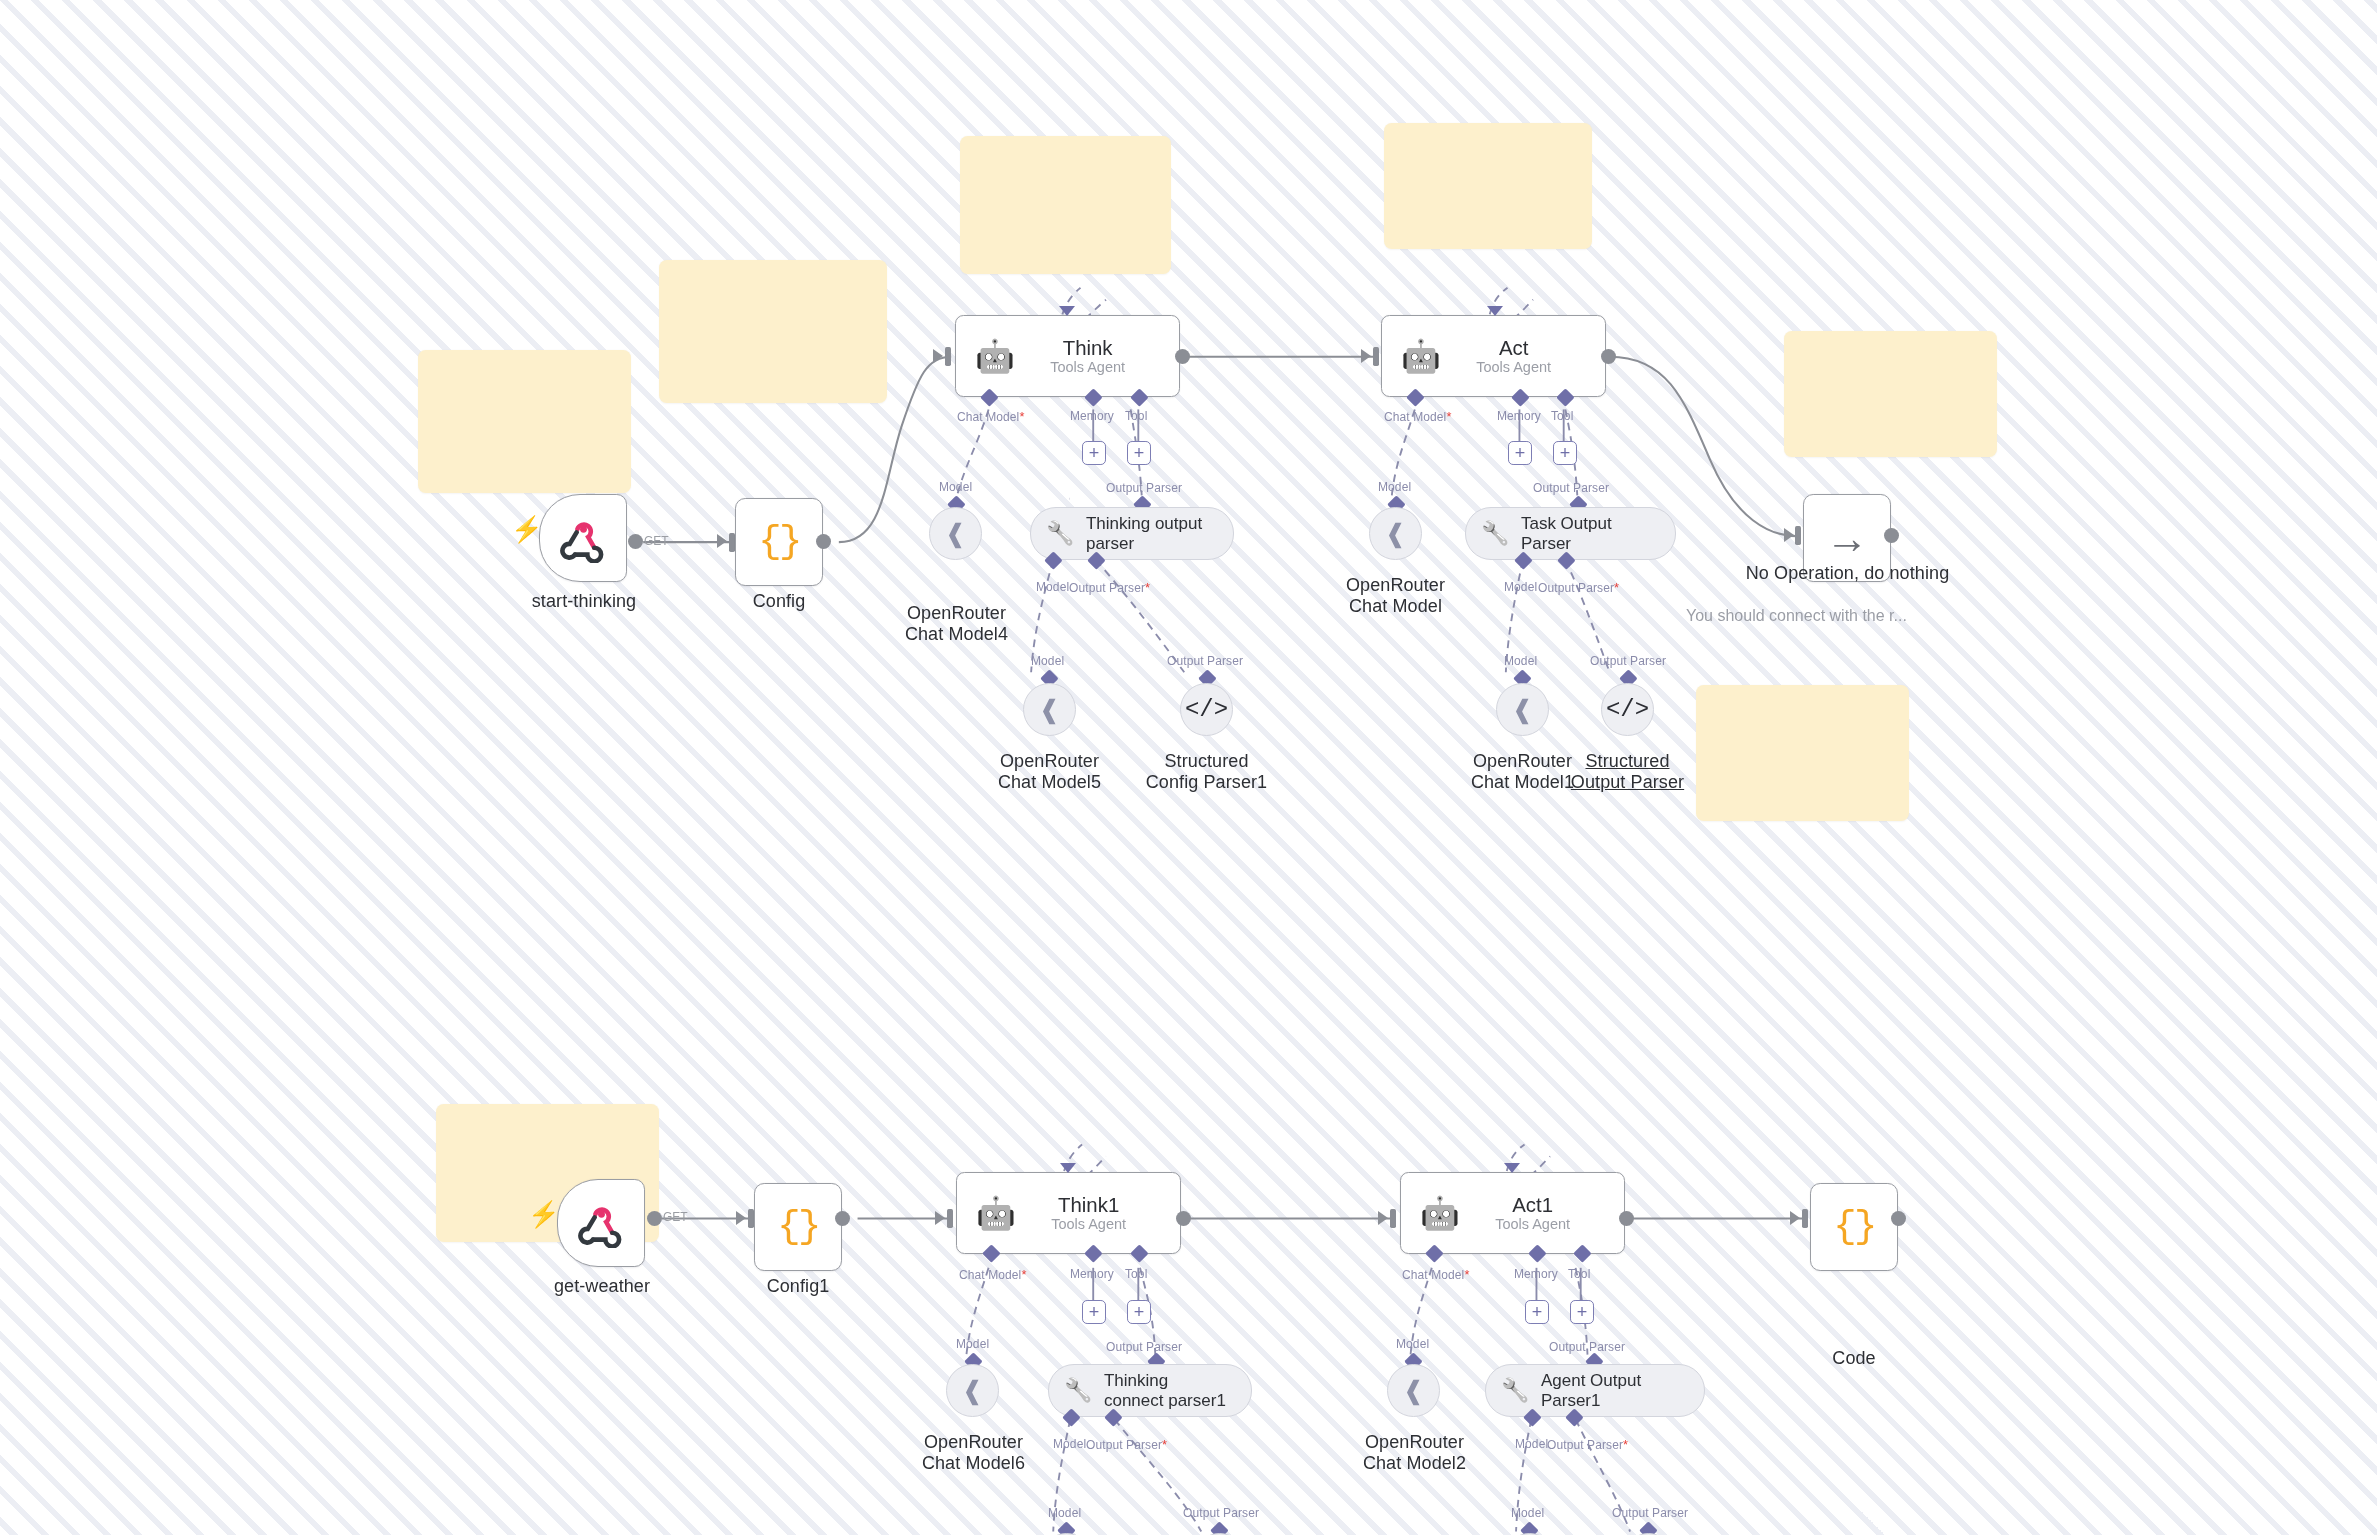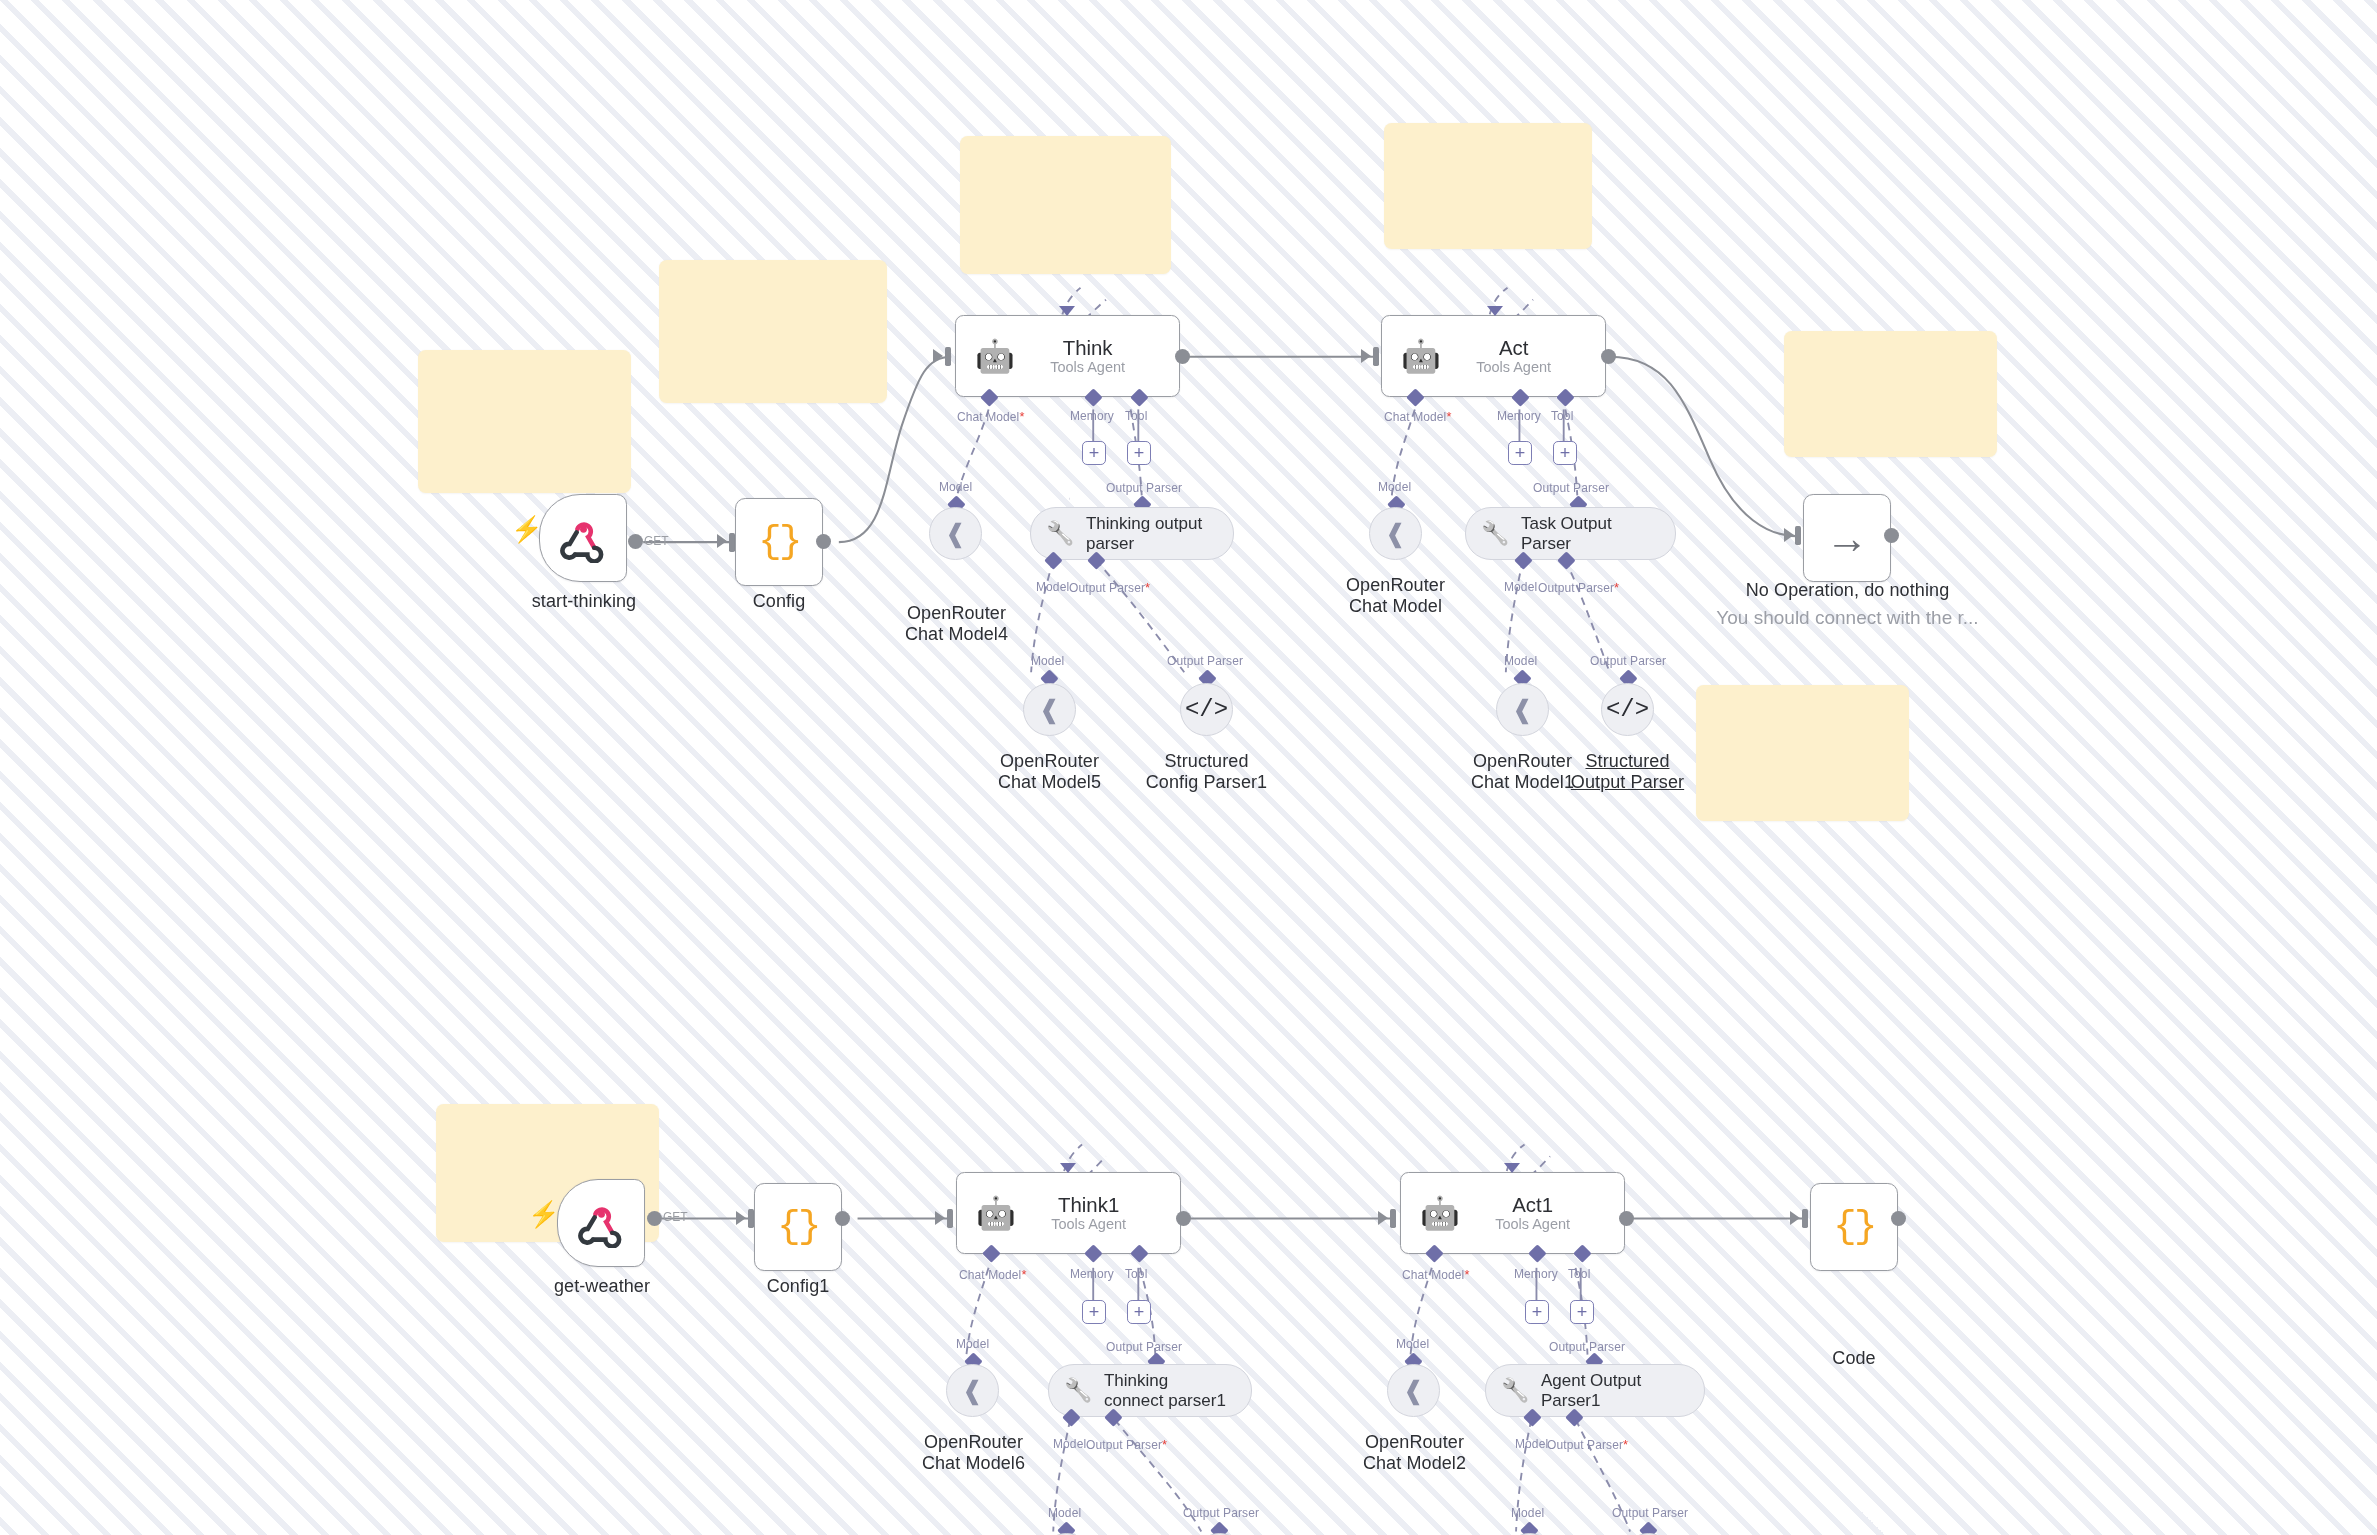--- a/index.html
+++ b/index.html
@@ -50,22 +50,21 @@
     text-align: center;
     font-size: 18px;
     color: #2d2f34;
     line-height: 1.18;
     white-space: nowrap;
     letter-spacing: 0.1px;
   }
   .node-caption.wrap { white-space: normal; }
   .node-subcaption {
     position: absolute;
-    text-align: center;
-    font-size: 19px;
+    font-size: 16px;
     color: #9b9ea6;
     white-space: nowrap;
   }
 
   
   .agent-icon { font-size: 32px; line-height: 1; margin-right: 3.4px; filter: grayscale(1) contrast(1.5); }
   .agent-text { flex: 1; text-align: center; margin-right: 22px; }
   .agent-title { font-size: 20.4px; color: #2d2f34; line-height: 1.1; }
   .agent-sub { font-size: 14.5px; color: #9b9ea6; margin-top: 2.6px; }
 
@@ -369,21 +368,21 @@
     <span class="code-glyph">&lt;/&gt;</span>
   </div>
   <div class="node-caption wrap" style="left:1563px;top:751px;width:129px;text-decoration:underline;">Structured Output Parser</div>
 
   <div class="in-arrow" style="left:1784px;top:528px;"></div>
   <div class="in-bar" style="left:1795px;top:526px;"></div>
   <div class="node node-sq" style="left:1803px;top:494px;">
     <span class="arrow-glyph">→</span>
   </div>
   <div class="out-dot" style="left:1884px;top:528px;"></div>
-  <div class="node-caption" style="left:1686px;top:580px;width:323px;">No Operation, do nothing</div>
+  <div class="node-caption" style="left:1686px;top:563px;width:323px;">No Operation, do nothing</div>
   <div class="node-subcaption" style="left:1686px;top:607px;width:323px;">You should connect with the r...</div>
 
   <span class="bolt" style="left:528px;top:1202px;">⚡</span>
   <div class="node node-trigger" style="left:557px;top:1179px;">
     <svg class="webhook-wrap" viewBox="0 0 64 64">
       <path d="M24 20 a9 9 0 1 1 14 10 l8 14" fill="none" stroke="#e6336e" stroke-width="6" stroke-linecap="round"></path>
       <path d="M46 44 a9 9 0 1 1 -9 9 l-16 0" fill="none" stroke="#33393f" stroke-width="6" stroke-linecap="round"></path>
       <path d="M21 53 a9 9 0 1 1 -7 -14 l9 -15" fill="none" stroke="#33393f" stroke-width="6" stroke-linecap="round"></path>
       <circle cx="32" cy="20" r="4.5" fill="#e6336e"></circle>
     </svg>

